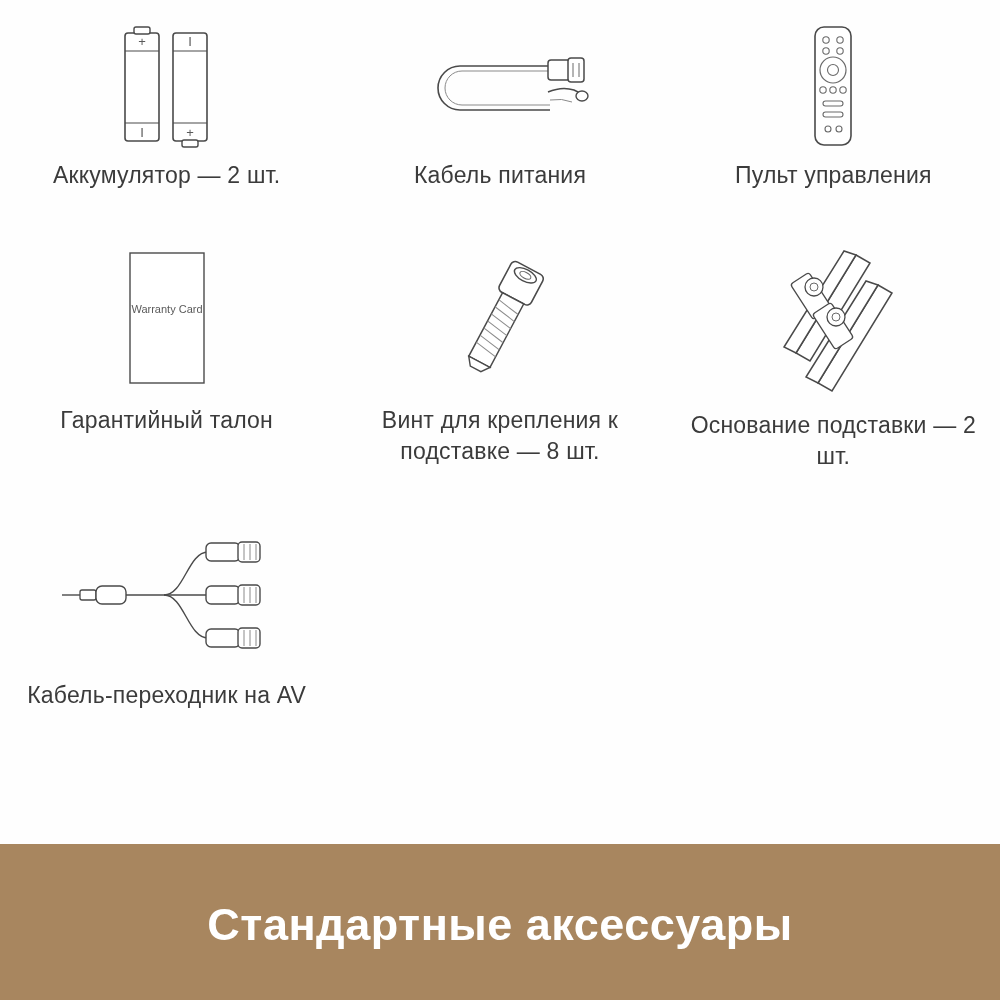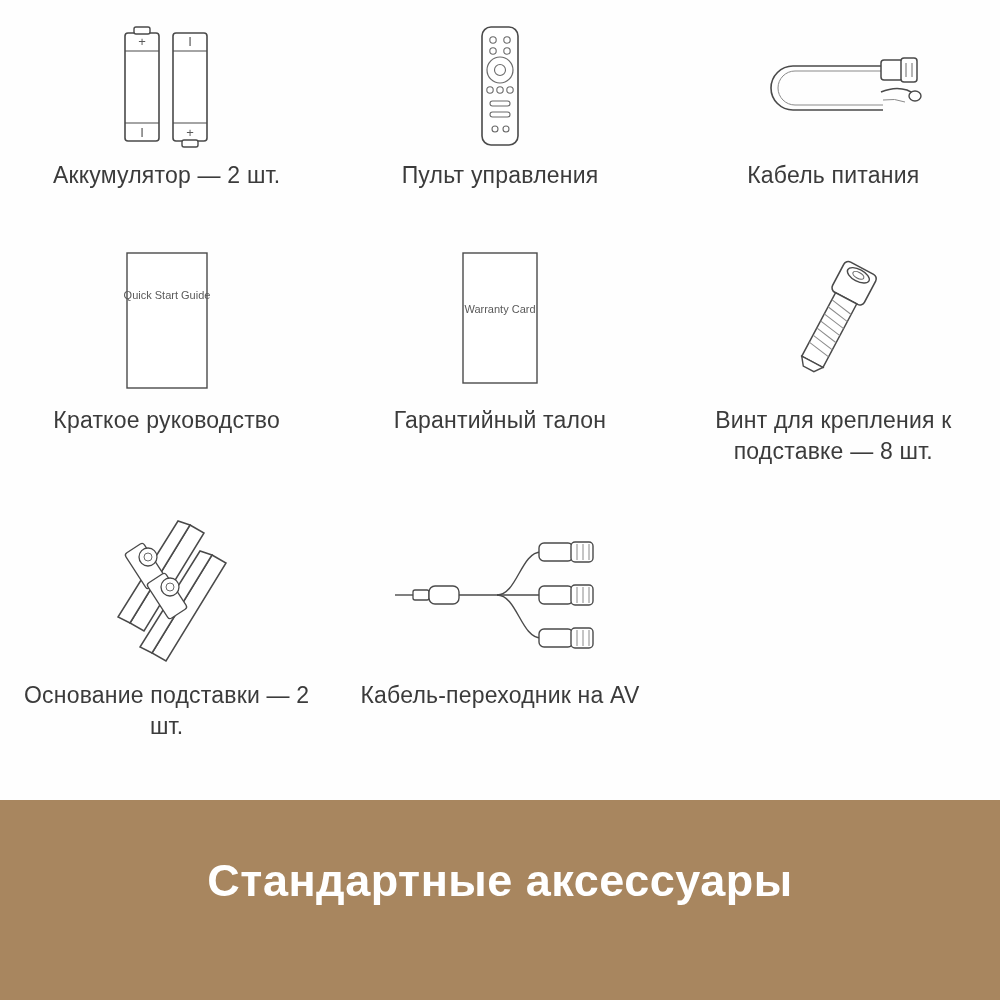--- a/index.html
+++ b/index.html
@@ -55,21 +55,21 @@
     text-align: center;
     letter-spacing: 0.2px;
     max-width: 300px;
     font-weight: 400;
   }
   .banner {
     position: absolute;
     left: 0;
     bottom: 0;
     width: 1000px;
-    height: 200px;
+    height: 156px;
     background: #a8865f;
     display: flex;
     align-items: flex-start;
     justify-content: center;
   }
   .banner-title {
     margin-top: 55px;
     color: #ffffff;
     font-size: 45px;
     font-weight: bold;
@@ -111,20 +111,37 @@
 
           <rect x="66" y="18" width="34" height="108" rx="3" fill="#fff" stroke="#4a4a4a" stroke-width="1.6"></rect>
           <rect x="75" y="125" width="16" height="7" rx="2" fill="#fff" stroke="#4a4a4a" stroke-width="1.4"></rect>
           <line x1="66" y1="36" x2="100" y2="36" stroke="#4a4a4a" stroke-width="1.1"></line>
           <line x1="66" y1="108" x2="100" y2="108" stroke="#4a4a4a" stroke-width="1.1"></line>
           <text class="lbl" x="83" y="31" font-size="13" text-anchor="middle">I</text>
           <text class="lbl" x="83" y="122" font-size="13" text-anchor="middle">+</text>
         </svg>
       </div>
       <div class="caption">Аккумулятор — 2 шт.</div>
+    </div>
+
+    <div class="cell row1">
+      <div class="art">
+        <svg width="200" height="110" viewBox="0 0 200 110">
+          <path d="M150 36 H60 a22 22 0 0 0 0 44 H150" fill="none" stroke="#4a4a4a" stroke-width="1.6"></path>
+          <path d="M150 41 H62 a17 17 0 0 0 0 34 H150" fill="none" stroke="#8a8a8a" stroke-width="1"></path>
+          <rect x="148" y="30" width="22" height="20" rx="3" fill="#fff" stroke="#4a4a4a" stroke-width="1.5"></rect>
+          <rect x="168" y="28" width="16" height="24" rx="3" fill="#fff" stroke="#4a4a4a" stroke-width="1.5"></rect>
+          <line x1="173" y1="33" x2="173" y2="47" stroke="#6a6a6a" stroke-width="1"></line>
+          <line x1="179" y1="33" x2="179" y2="47" stroke="#6a6a6a" stroke-width="1"></line>
+          <path d="M148 62 q14 -6 26 -2 l8 4" fill="none" stroke="#4a4a4a" stroke-width="1.5"></path>
+          <ellipse cx="182" cy="66" rx="6" ry="5" fill="#fff" stroke="#4a4a4a" stroke-width="1.4"></ellipse>
+          <path d="M150 70 q12 -2 22 2" fill="none" stroke="#8a8a8a" stroke-width="1"></path>
+        </svg>
+      </div>
+      <div class="caption">Кабель питания</div>
     </div>
 
     <div class="cell row1">
       <div class="art">
         <svg width="120" height="145" viewBox="0 0 120 145">
           <rect x="42" y="14" width="36" height="118" rx="9" fill="#fff" stroke="#4a4a4a" stroke-width="1.6"></rect>
           <circle cx="53" cy="27" r="3.2" fill="none" stroke="#6a6a6a" stroke-width="1.1"></circle>
           <circle cx="67" cy="27" r="3.2" fill="none" stroke="#6a6a6a" stroke-width="1.1"></circle>
           <circle cx="53" cy="38" r="3.2" fill="none" stroke="#6a6a6a" stroke-width="1.1"></circle>
           <circle cx="67" cy="38" r="3.2" fill="none" stroke="#6a6a6a" stroke-width="1.1"></circle>
@@ -135,46 +152,20 @@
           <circle cx="70" cy="77" r="3.2" fill="none" stroke="#6a6a6a" stroke-width="1.1"></circle>
           <rect x="50" y="88" width="20" height="5" rx="2.5" fill="none" stroke="#6a6a6a" stroke-width="1.1"></rect>
           <rect x="50" y="99" width="20" height="5" rx="2.5" fill="none" stroke="#6a6a6a" stroke-width="1.1"></rect>
           <circle cx="55" cy="116" r="3" fill="none" stroke="#6a6a6a" stroke-width="1.1"></circle>
           <circle cx="66" cy="116" r="3" fill="none" stroke="#6a6a6a" stroke-width="1.1"></circle>
         </svg>
       </div>
       <div class="caption">Пульт управления</div>
     </div>
 
-    <div class="cell row1">
-      <div class="art">
-        <svg width="200" height="110" viewBox="0 0 200 110">
-          <path d="M150 36 H60 a22 22 0 0 0 0 44 H150" fill="none" stroke="#4a4a4a" stroke-width="1.6"></path>
-          <path d="M150 41 H62 a17 17 0 0 0 0 34 H150" fill="none" stroke="#8a8a8a" stroke-width="1"></path>
-          <rect x="148" y="30" width="22" height="20" rx="3" fill="#fff" stroke="#4a4a4a" stroke-width="1.5"></rect>
-          <rect x="168" y="28" width="16" height="24" rx="3" fill="#fff" stroke="#4a4a4a" stroke-width="1.5"></rect>
-          <line x1="173" y1="33" x2="173" y2="47" stroke="#6a6a6a" stroke-width="1"></line>
-          <line x1="179" y1="33" x2="179" y2="47" stroke="#6a6a6a" stroke-width="1"></line>
-          <path d="M148 62 q14 -6 26 -2 l8 4" fill="none" stroke="#4a4a4a" stroke-width="1.5"></path>
-          <ellipse cx="182" cy="66" rx="6" ry="5" fill="#fff" stroke="#4a4a4a" stroke-width="1.4"></ellipse>
-          <path d="M150 70 q12 -2 22 2" fill="none" stroke="#8a8a8a" stroke-width="1"></path>
-        </svg>
-      </div>
-      <div class="caption">Кабель питания</div>
-    </div>
-
-    <div class="cell row2">
-      <div class="art">
-        <svg width="130" height="160" viewBox="0 0 130 160">
-          <rect x="25" y="10" width="80" height="135" fill="#fff" stroke="#4a4a4a" stroke-width="1.4"></rect>
-          <text class="lbl" x="65" y="56" font-size="11" text-anchor="middle">Quick Start Guide</text>
-        </svg>
-      </div>
-      <div class="caption">Краткое руководство</div>
-    </div>
 
     <div class="cell row2">
       <div class="art">
         <svg width="130" height="160" viewBox="0 0 130 160">
           <rect x="28" y="10" width="74" height="130" fill="#fff" stroke="#4a4a4a" stroke-width="1.4"></rect>
           <text class="lbl" x="65" y="70" font-size="11" text-anchor="middle">Warranty Card</text>
         </svg>
       </div>
       <div class="caption">Гарантийный талон</div>
     </div>

